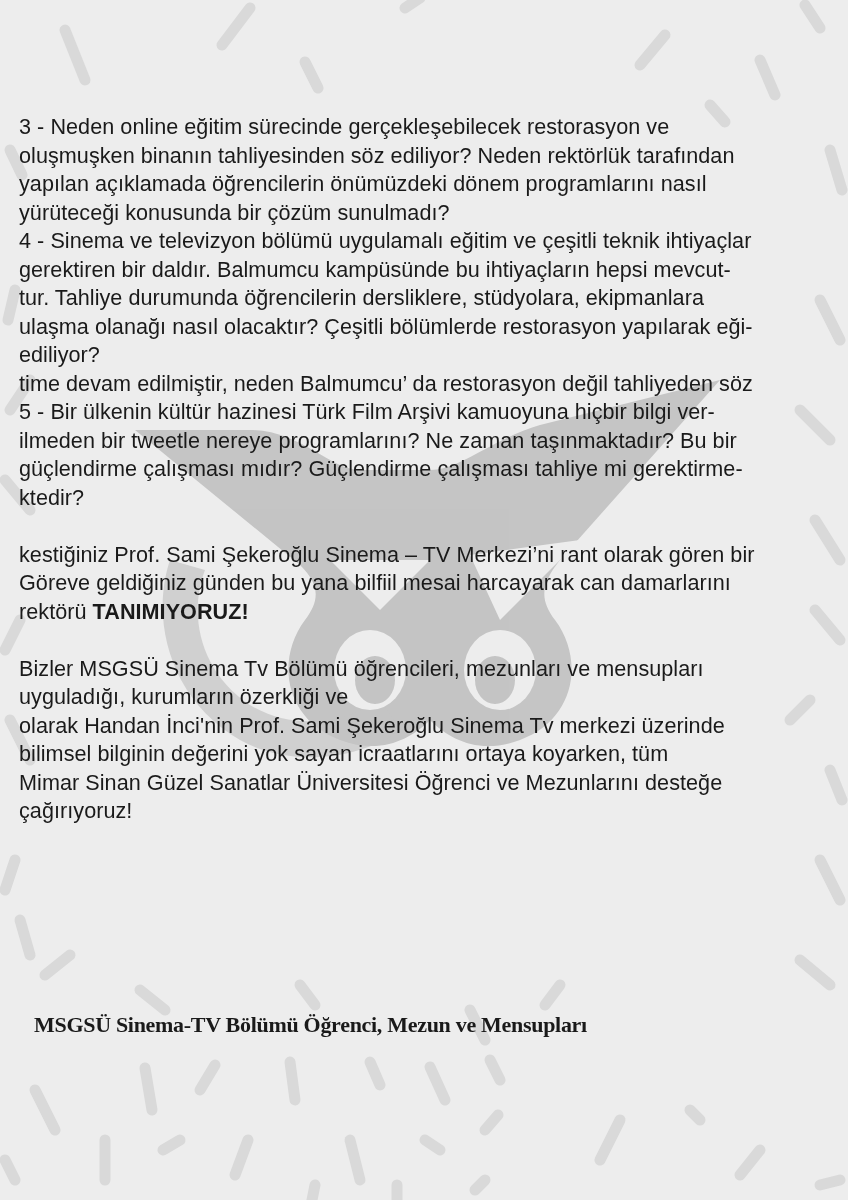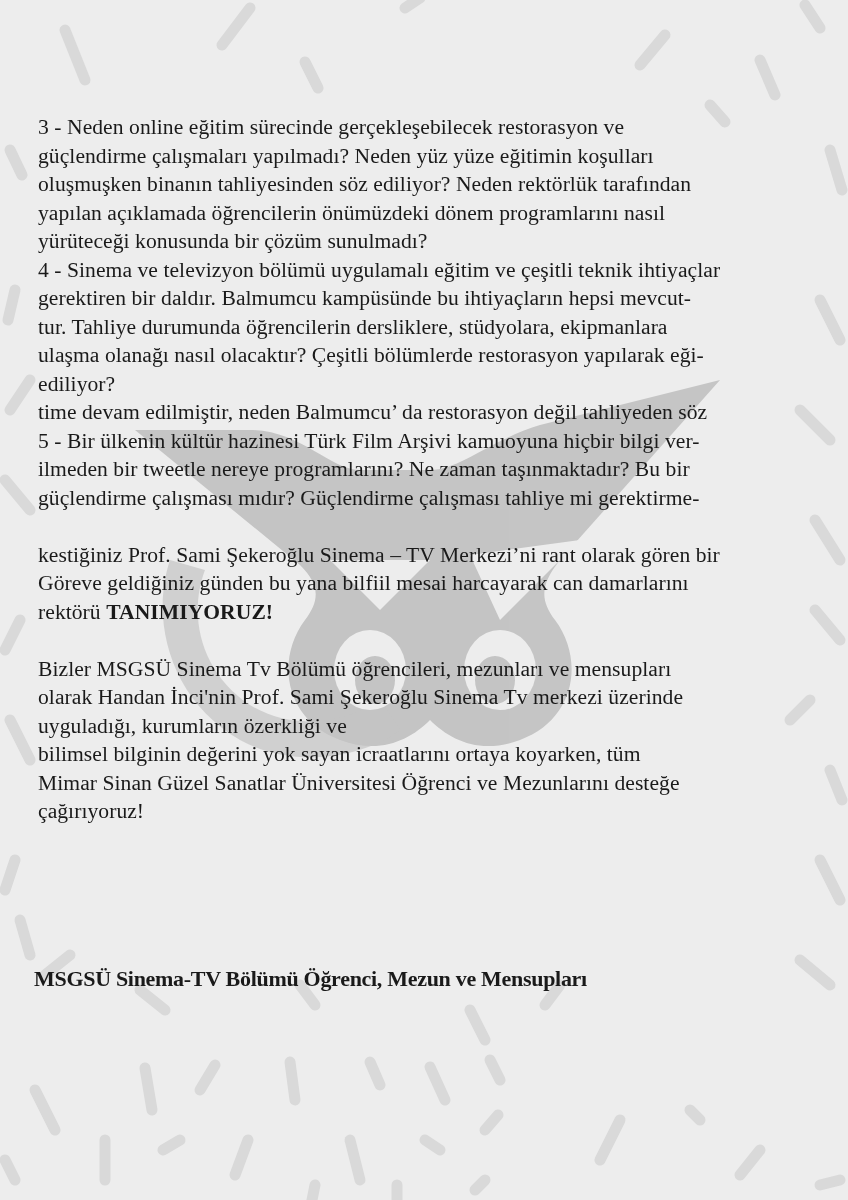--- a/index.html
+++ b/index.html
@@ -6,32 +6,32 @@
   body {
     width: 848px; height: 1200px; overflow: hidden;
     background: #ededed;
     position: relative;
     font-family: "DejaVu Serif", "Liberation Serif", serif;
     color: #1a1a1a;
   }
   .bg-layer { position: absolute; inset: 0; z-index: 0; pointer-events: none; }
   .bg-layer svg { width: 848px; height: 1200px; display: block; }
   .content {
-    position: absolute; left: 38px; top: 113px; width: 790px;
+    position: absolute; left: 19px; top: 113px; width: 790px;
     z-index: 1;
-    font-family: Liberation Serif, serif;
+    font-family: Liberation Sans, sans-serif;
     font-size: 21.6px;
     line-height: 28.5px;
     letter-spacing: 0.05px;
   }
   .line { display: block; white-space: nowrap; }
   .gap { display: block; height: 28.5px; }
   .bold { font-weight: bold; margin-top: 32px; }
   .signature {
-    position: absolute; left: 34px; top: 966px; z-index: 1;
+    position: absolute; left: 34px; top: 1012px; z-index: 1;
     font-family: "Liberation Serif", "DejaVu Serif", serif;
     font-weight: bold;
     font-size: 22px;
     letter-spacing: -0.3px;
     white-space: nowrap;
   }
 </style>
 </head>
 <body>
 
@@ -103,48 +103,48 @@
     <g fill="#bdbdbd" opacity="0.85">
       <ellipse cx="375" cy="680" rx="20" ry="24"></ellipse>
       <ellipse cx="495" cy="680" rx="20" ry="24"></ellipse>
     </g>
   </svg>
 </div>
 
 <div class="content">
   <div>
     <span class="line">3 - Neden online eğitim sürecinde gerçekleşebilecek restorasyon ve</span>
-    <span class="line">güçlendirme çalışmaları yapılmadı? Neden yüz yüze eğitimin koşulları</span>
     <span class="line">oluşmuşken binanın tahliyesinden söz ediliyor? Neden rektörlük tarafından</span>
     <span class="line">yapılan açıklamada öğrencilerin önümüzdeki dönem programlarını nasıl</span>
     <span class="line">yürüteceği konusunda bir çözüm sunulmadı?</span>
   </div>
   <div>
     <span class="line">4 - Sinema ve televizyon bölümü uygulamalı eğitim ve çeşitli teknik ihtiyaçlar</span>
     <span class="line">gerektiren bir daldır. Balmumcu kampüsünde bu ihtiyaçların hepsi mevcut-</span>
     <span class="line">tur. Tahliye durumunda öğrencilerin dersliklere, stüdyolara, ekipmanlara</span>
     <span class="line">ulaşma olanağı nasıl olacaktır? Çeşitli bölümlerde restorasyon yapılarak eği-</span>
     <span class="line">ediliyor?</span>
     <span class="line">time devam edilmiştir, neden Balmumcu’ da restorasyon değil tahliyeden söz</span>
   </div>
   <div>
     <span class="line">5 - Bir ülkenin kültür hazinesi Türk Film Arşivi kamuoyuna hiçbir bilgi ver-</span>
     <span class="line">ilmeden bir tweetle nereye programlarını? Ne zaman taşınmaktadır? Bu bir</span>
     <span class="line">güçlendirme çalışması mıdır? Güçlendirme çalışması tahliye mi gerektirme-</span>
+    <span class="line">ktedir?</span>
   </div>
   <span class="gap"></span>
   <div>
     <span class="line">kestiğiniz Prof. Sami Şekeroğlu Sinema – TV Merkezi’ni rant olarak gören bir</span>
     <span class="line">Göreve geldiğiniz günden bu yana bilfiil mesai harcayarak can damarlarını</span>
     <span class="line"><span>rektörü </span><span class="bold">TANIMIYORUZ!</span></span>
   </div>
   <span class="gap"></span>
   <div>
     <span class="line">Bizler MSGSÜ Sinema Tv Bölümü öğrencileri, mezunları ve mensupları</span>
+    <span class="line">uyguladığı, kurumların özerkliği ve</span>
     <span class="line">olarak Handan İnci'nin Prof. Sami Şekeroğlu Sinema Tv merkezi üzerinde</span>
-    <span class="line">uyguladığı, kurumların özerkliği ve</span>
     <span class="line">bilimsel bilginin değerini yok sayan icraatlarını ortaya koyarken, tüm</span>
     <span class="line">Mimar Sinan Güzel Sanatlar Üniversitesi Öğrenci ve Mezunlarını desteğe</span>
     <span class="line">çağırıyoruz!</span>
   </div>
 </div>
 
 <div class="signature">MSGSÜ Sinema-TV Bölümü Öğrenci, Mezun ve Mensupları</div>
 
 </body></html>

